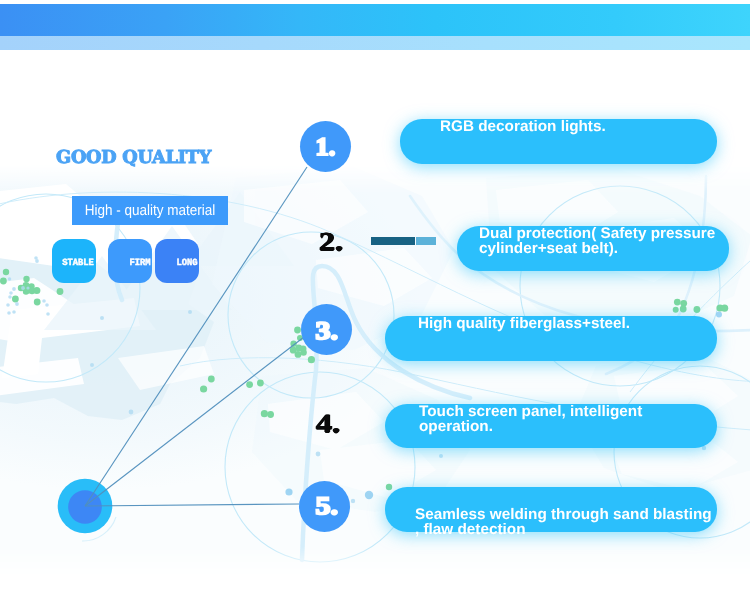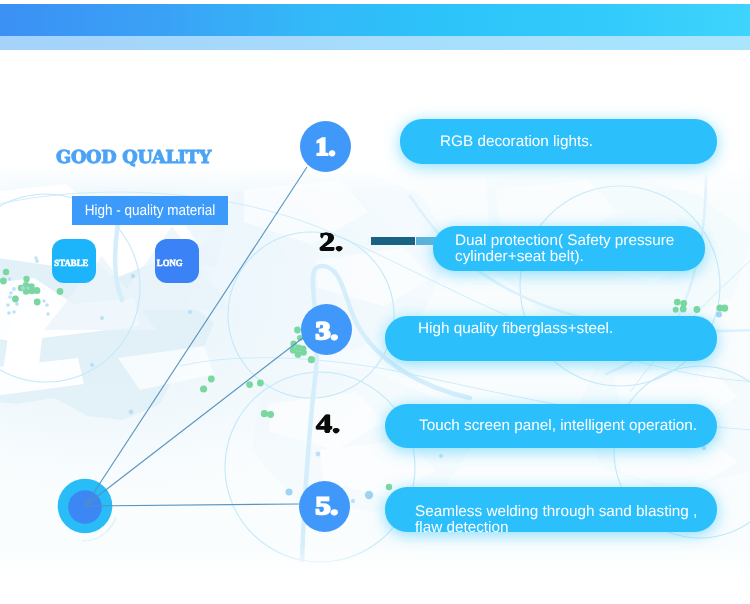--- a/index.html
+++ b/index.html
@@ -5,23 +5,23 @@
   html,body{margin:0;padding:0;}
   body{width:750px;height:604px;background:#fff;font-family:"Liberation Sans",sans-serif;overflow:hidden;-webkit-font-smoothing:antialiased;text-rendering:geometricPrecision;}
   #page{position:relative;width:750px;height:604px;overflow:hidden;background:#fff;}
   *{-webkit-font-smoothing:antialiased;-moz-osx-font-smoothing:grayscale;}
   .bar-top{position:absolute;left:0;top:4px;width:750px;height:32px;background:linear-gradient(90deg,#3b90f4 0%,#3aa2f6 22%,#34b7f8 40%,#2cc3f9 58%,#33cbfb 82%,#3ed4fc 100%);}
   .bar-sub{position:absolute;left:0;top:36px;width:750px;height:14px;background:linear-gradient(90deg,#a4d2fb 0%,#a6d9fc 35%,#a7e0fd 65%,#a9e6fd 100%);}
   #bgsvg{position:absolute;left:0;top:0;width:750px;height:604px;}
   .title{position:absolute;left:56px;top:148px;font-family:"DejaVu Serif Condensed","DejaVu Serif",serif;font-weight:bold;font-size:24px;line-height:24px;color:#4ba3f5;letter-spacing:-0.3px;transform-origin:0 0;transform:scale(0.82,0.74);white-space:nowrap;-webkit-text-stroke:1.2px #4ba3f5;}
   .hq-bar{position:absolute;left:52px;top:196px;width:156px;height:29px;background:#3c9afb;margin-left:20px;}
   .hq-bar span{display:block;text-align:center;color:#fff;font-size:15px;line-height:29px;transform:scaleX(0.9);}
-  .badge{position:absolute;top:239px;width:44px;height:44px;border-radius:12px;color:#fff;font-family:Liberation Serif, serif;font-weight:bold;font-size:10px;line-height:10px;display:flex;align-items:center;justify-content:flex-start;letter-spacing:0px;}
+  .badge{position:absolute;top:239px;width:44px;height:44px;border-radius:12px;color:#fff;font-family:Liberation Mono, monospace;font-weight:bold;font-size:10px;line-height:10px;display:flex;align-items:center;justify-content:flex-end;letter-spacing:0px;}
   .badge span{display:block;transform:translateY(3px) scale(0.88,0.95);-webkit-text-stroke:0.5px #fff;}
-  .lbl{position:absolute;background:#2bbffc;border-radius:22px;color:#fff;font-size:15.3px;line-height:15.3px;display:flex;align-items:center;box-shadow:0 3px 16px rgba(60,200,250,0.6);}
+  .lbl{position:absolute;background:#2bbffc;border-radius:22px;color:#fff;font-size:15.3px;line-height:15.3px;display:flex;box-shadow:0 3px 16px rgba(60,200,250,0.6);font-weight:bold;}
   .num-circle{position:absolute;width:51px;height:51px;border-radius:50%;background:#4099fa;}
   .num-circle svg{position:absolute;left:0;top:0;width:51px;height:51px;}
   .numtext{font-family:"Liberation Serif",serif;font-weight:bold;font-size:26px;fill:#fff;stroke:#fff;stroke-width:2.2;paint-order:stroke;text-anchor:middle;}
   .mini-bar{position:absolute;left:371px;top:237px;width:65px;height:8px;display:flex;}
   .mini-bar-fill{display:block;width:45px;height:8px;background:#186283;margin-right:1px;}
   .mini-bar-rest{display:block;width:20px;height:8px;background:#5cb2d9;}
   .num-plain{position:absolute;font-family:"Liberation Serif",serif;font-weight:bold;font-size:28px;line-height:28px;color:#0a0a0a;text-shadow:0.7px 0 0 #0a0a0a,-0.7px 0 0 #0a0a0a,0 0.6px 0 #0a0a0a,0 -0.6px 0 #0a0a0a;transform-origin:0 0;transform:scale(1.15,0.93);}
 </style>
 </head>
 <body>
@@ -211,39 +211,42 @@
 </svg>
 
   <div class="title">GOOD QUALITY</div>
   <div class="hq-bar">
       <span>High - quality material</span>
     </div>
 
   <div class="badge" style="left:52px;background:#1cb4fb">
       <span>STABLE</span>
     </div>
+  <div class="badge" style="left:108px;background:#3d9afc">
+      <span>FIRM</span>
+    </div>
   <div class="badge" style="left:155px;background:#3b82f6">
       <span>LONG</span>
     </div>
 
   <div class="num-circle" style="left:300px;top:121px">
       <svg viewBox="0 0 51 51">
         <text class="numtext" x="25.5" y="34.0" transform="translate(25.5,34.3) scale(1.02,0.97) translate(-25.5,-34.3)">1.</text>
       </svg>
     </div>
   <div class="lbl" style="left:400px;top:119px;width:317px;height:45px;padding-left:40px;box-sizing:border-box">
       <span>RGB decoration lights.</span>
     </div>
 
   <div class="num-plain" style="left:319px;top:230px"><span>2.</span></div>
   <div class="mini-bar">
       <span class="mini-bar-fill"></span>
       <span class="mini-bar-rest"></span>
     </div>
-  <div class="lbl" style="left:433px;top:226px;width:272px;height:45px;padding-left:22px;box-sizing:border-box">
+  <div class="lbl" style="left:457px;top:226px;width:272px;height:45px;padding-left:22px;box-sizing:border-box">
       <span>Dual protection( Safety pressure cylinder+seat belt).</span>
     </div>
 
   <div class="num-circle" style="left:301px;top:304px">
       <svg viewBox="0 0 51 51">
         <text class="numtext" x="25.7" y="35.3" transform="translate(25.5,34.3) scale(1.16,0.97) translate(-25.5,-34.3)">3.</text>
       </svg>
     </div>
   <div class="lbl" style="left:385px;top:316px;width:332px;height:45px;padding-left:33px;box-sizing:border-box;padding-bottom:19px">
       <span>High quality fiberglass+steel.</span>

